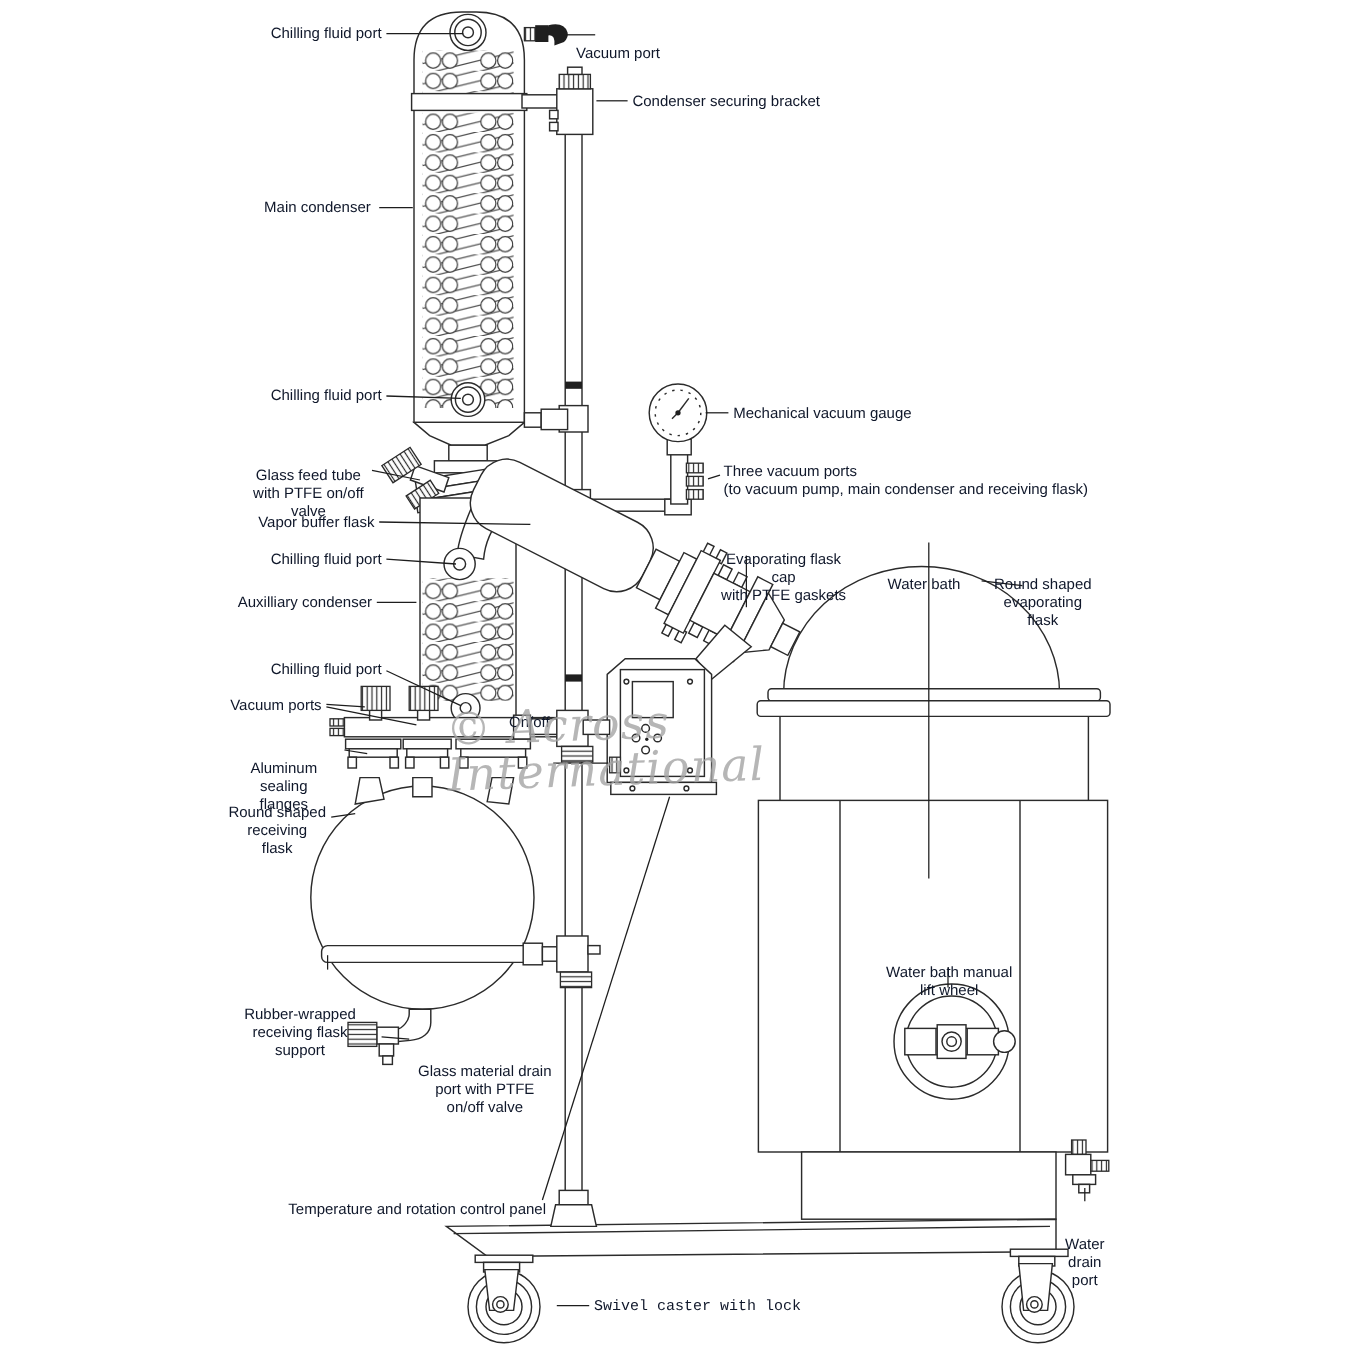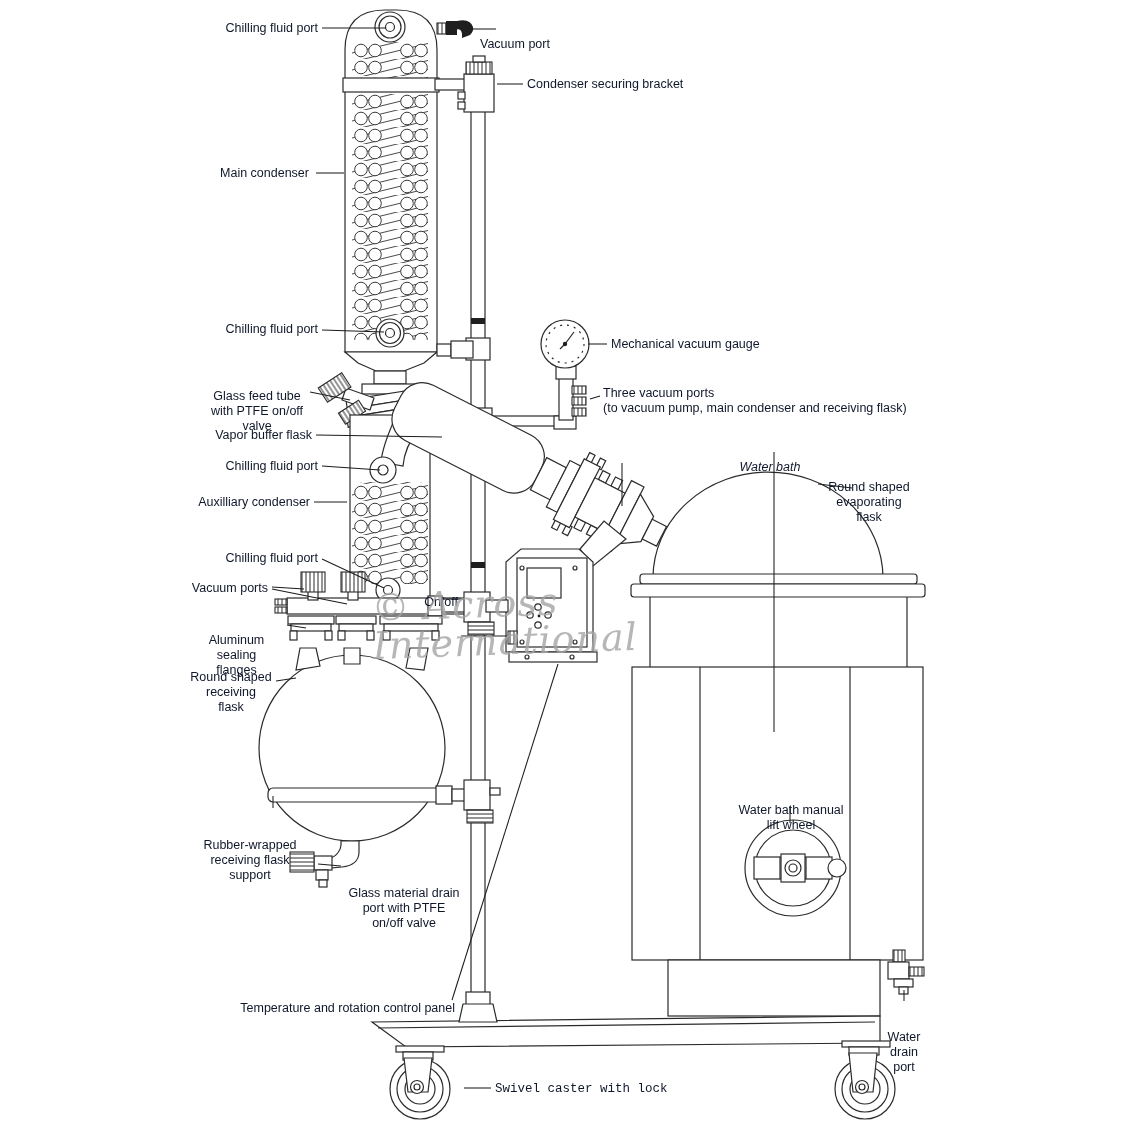--- a/index.html
+++ b/index.html
@@ -318,21 +318,23 @@
 <div class="lbl right" style="right:805px;top:322px;">Chilling fluid port</div>
 <div class="lbl center" style="left:196px;top:362px;width:122px;">Glass feed tube
 with PTFE on/off
 valve</div>
 <div class="lbl" style="left:611px;top:337px;">Mechanical vacuum gauge</div>
 <div class="lbl" style="left:603px;top:386px;width:420px;">Three vacuum ports
 (to vacuum pump, main condenser and receiving flask)</div>
 <div class="lbl right" style="right:811px;top:428px;text-align:center;">Vapor buffer flask</div>
 <div class="lbl right" style="right:805px;top:459px;">Chilling fluid port</div>
 <div class="lbl right" style="right:813px;top:495px;">Auxilliary condenser</div>
-<div class="lbl center" style="left:735px;top:433px;width:70px;font-style:italic;">Water bath</div>
+<div class="lbl center" style="left:594px;top:432px;width:118px;">Evaporating flask cap
+with PTFE gaskets</div>
+<div class="lbl center" style="left:735px;top:453px;width:70px;">Water bath</div>
 <div class="lbl center" style="left:818px;top:453px;width:102px;">Round shaped
 evaporating
 flask</div>
 <div class="lbl right" style="right:805px;top:551px;">Chilling fluid port</div>
 <div class="lbl right" style="right:855px;top:581px;">Vacuum ports</div>
 <div class="lbl center" style="left:188px;top:606px;width:97px;">Aluminum sealing
 flanges</div>
 <div class="lbl right" style="right:665px;top:595px;">On/off</div>
 <div class="lbl center" style="left:178px;top:643px;width:106px;">Round shaped
 receiving

